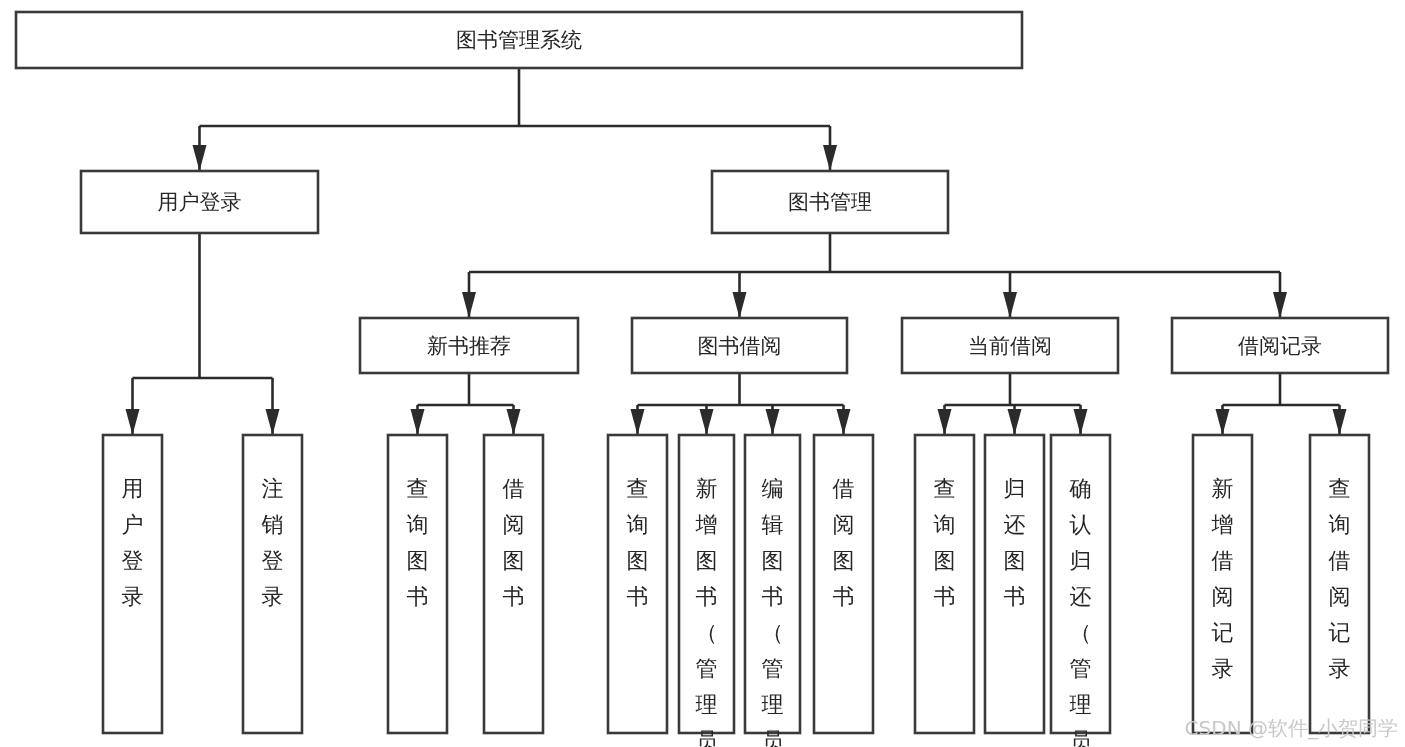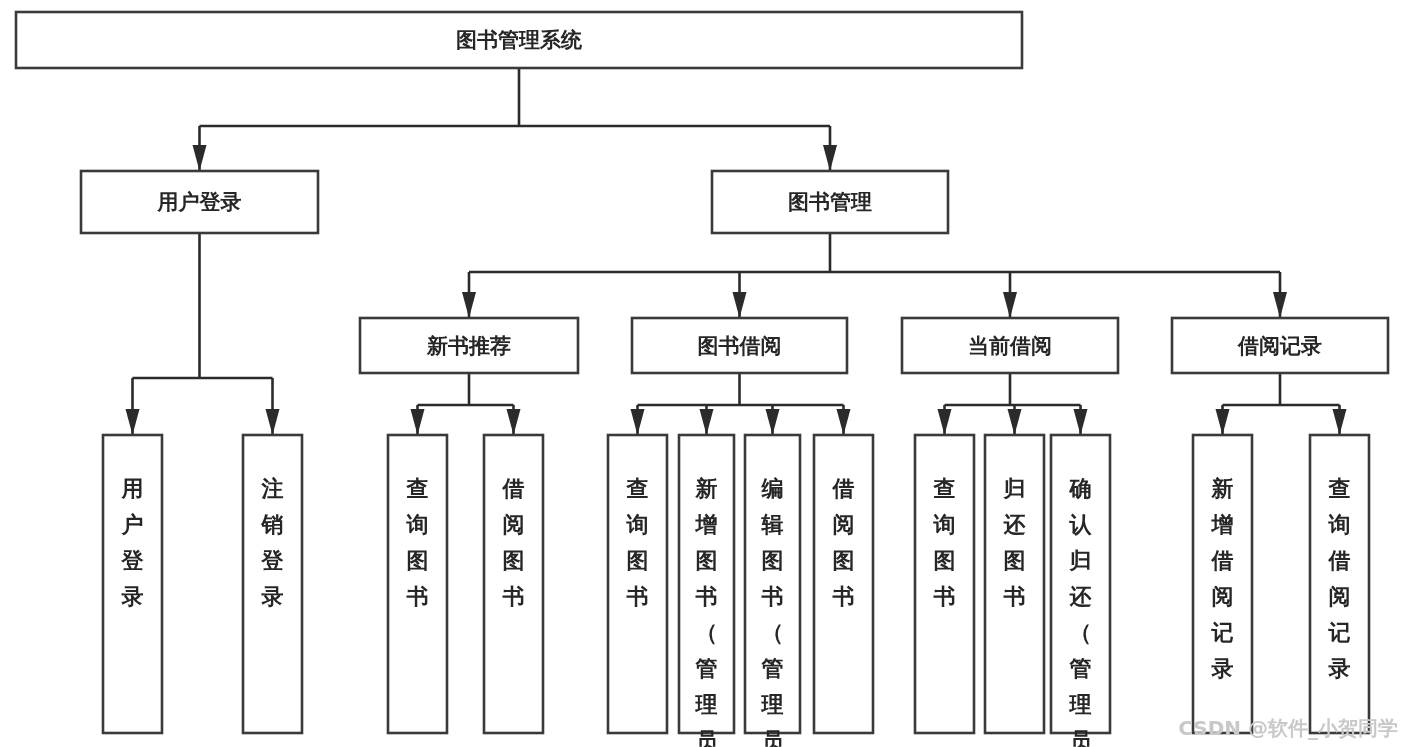--- a/index.html
+++ b/index.html
@@ -1,21 +1,21 @@
 <!DOCTYPE html>
 <html><head>
 <meta charset="utf-8">
 <style>
   html,body{margin:0;padding:0;background:#ffffff;}
   body{
     width:1405px;height:747px;
     font-family:"DejaVu Sans","Liberation Sans",sans-serif;
     overflow:hidden;position:relative;
   }
-  #diagram-root{position:absolute;left:0;top:0;width:1405px;height:747px;font-weight:bold;}
+  #diagram-root{position:absolute;left:0;top:0;width:1405px;height:747px;}
   svg{display:block;}
   .node-box{fill:#ffffff;stroke:#3a3a3a;stroke-width:2.6;}
   .node-label{
     fill:#262626;font-size:21px;
     font-family:"DejaVu Sans","Liberation Sans",sans-serif;
     text-anchor:middle;dominant-baseline:middle;
   }
   .leaf-char{
     fill:#262626;font-size:22px;
     font-family:"DejaVu Sans","Liberation Sans",sans-serif;

